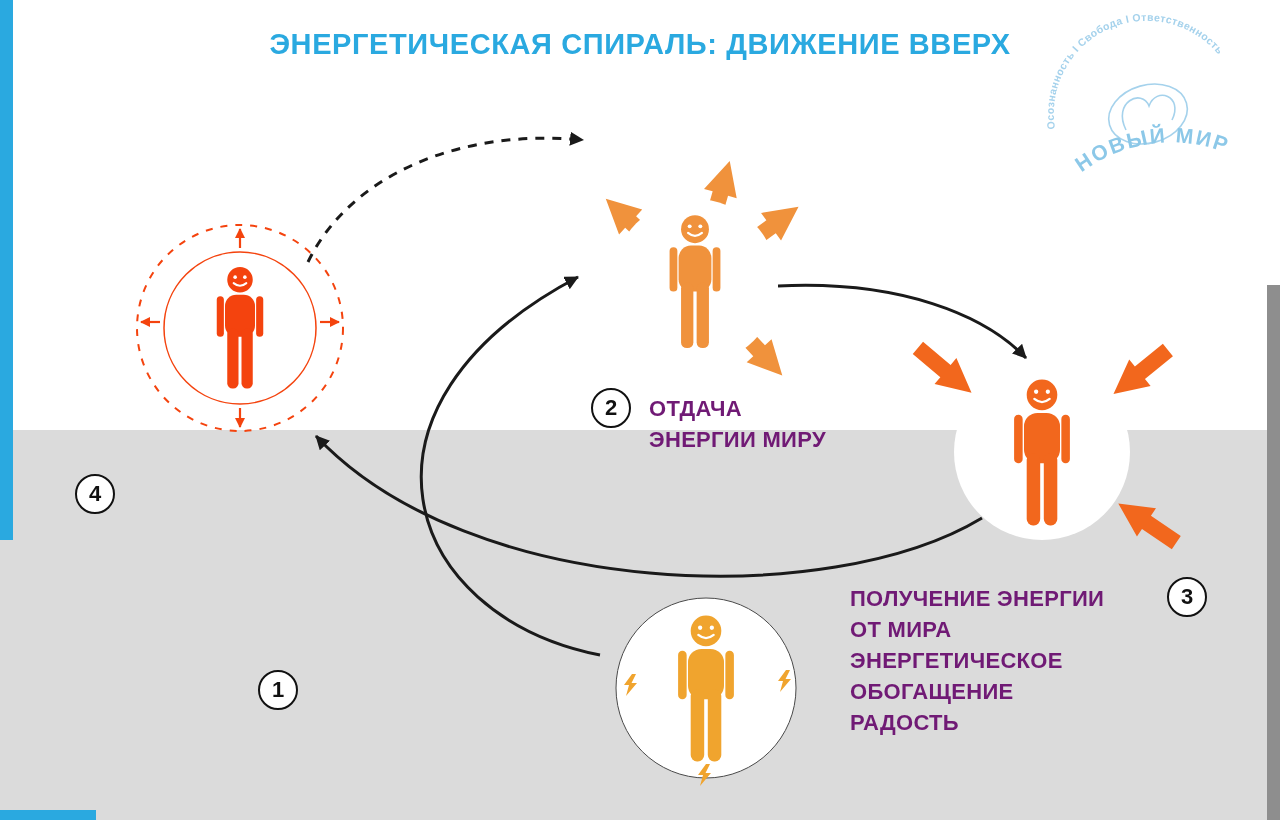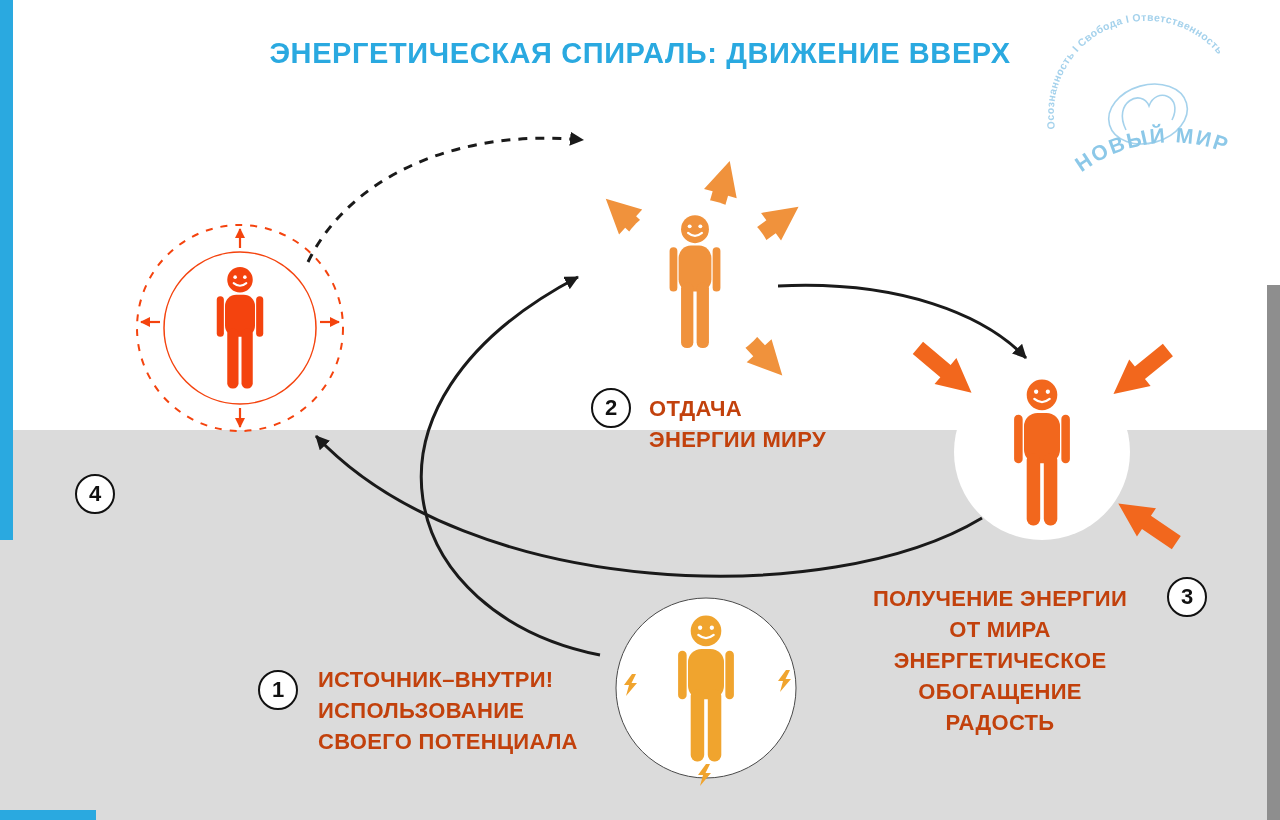--- a/index.html
+++ b/index.html
@@ -5,34 +5,34 @@
   html,body{margin:0;padding:0;background:#fff;}
   .stage{
     position:relative;width:1280px;height:820px;background:#ffffff;
     overflow:hidden;font-family:"Liberation Sans",sans-serif;
   }
   .gray-zone{position:absolute;left:0;top:430px;width:1280px;height:390px;background:#dbdbdb;}
   .bar-left{position:absolute;left:0;top:0;width:13px;height:540px;background:#2aa9e0;}
   .bar-right{position:absolute;right:0;top:285px;width:13px;height:535px;background:#8e8e8e;}
   .bar-bottom{position:absolute;left:0;bottom:0;width:96px;height:10px;background:#2aa9e0;}
   .title{
-    position:absolute;top:37px;left:0;width:1280px;text-align:center;
+    position:absolute;top:28px;left:0;width:1280px;text-align:center;
     font-size:29px;font-weight:bold;color:#2aa9e0;letter-spacing:.6px;
   }
   svg.layer{position:absolute;left:0;top:0;width:1280px;height:820px;}
   .badge{
     position:absolute;width:40px;height:40px;box-sizing:border-box;border-radius:50%;
     background:#fff;border:2.5px solid #111;display:flex;align-items:center;justify-content:center;
     font-size:22px;font-weight:bold;color:#111;
   }
   .label{
-    position:absolute;font-weight:bold;color:#c2410c;white-space:pre-line;
+    position:absolute;font-weight:bold;color:#701a75;white-space:pre-line;
     font-size:22px;line-height:31px;letter-spacing:.3px;
   }
-  .label.right{text-align:center;}
+  .label.right{text-align:left;}
 </style>
 </head>
 <body>
 
 <div class="stage">
 
   <div class="gray-zone"></div>
   <div class="bar-left"></div>
   <div class="bar-right"></div>
   <div class="bar-bottom"></div>
@@ -128,23 +128,20 @@
     </g>
   </svg>
 
   <div class="title">ЭНЕРГЕТИЧЕСКАЯ СПИРАЛЬ: ДВИЖЕНИЕ ВВЕРХ</div>
 
   <div class="badge" style="left:258px;top:670px;">1</div>
   <div class="badge" style="left:591px;top:388px;">2</div>
   <div class="badge" style="left:1167px;top:577px;">3</div>
   <div class="badge" style="left:75px;top:474px;">4</div>
 
-  <div class="label" style="left:318px;top:664px;width:310px;">ИСТОЧНИК–ВНУТРИ!
-ИСПОЛЬЗОВАНИЕ
-СВОЕГО ПОТЕНЦИАЛА</div>
   <div class="label" style="left:649px;top:393px;width:260px;">ОТДАЧА
 ЭНЕРГИИ МИРУ</div>
   <div class="label right" style="left:850px;top:583px;width:300px;">ПОЛУЧЕНИЕ ЭНЕРГИИ
 ОТ МИРА
 ЭНЕРГЕТИЧЕСКОЕ
 ОБОГАЩЕНИЕ
 РАДОСТЬ</div>
 
 </div>
 

